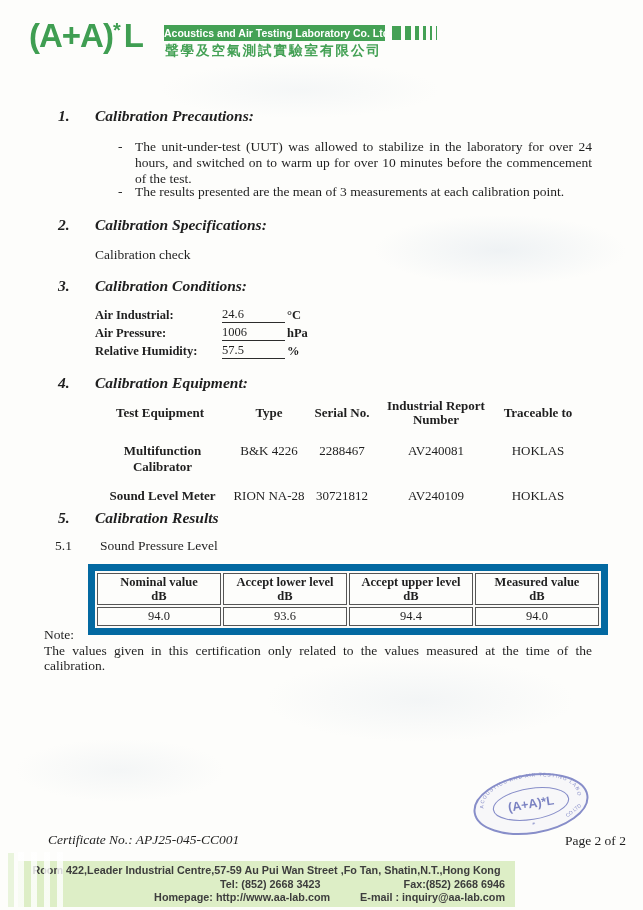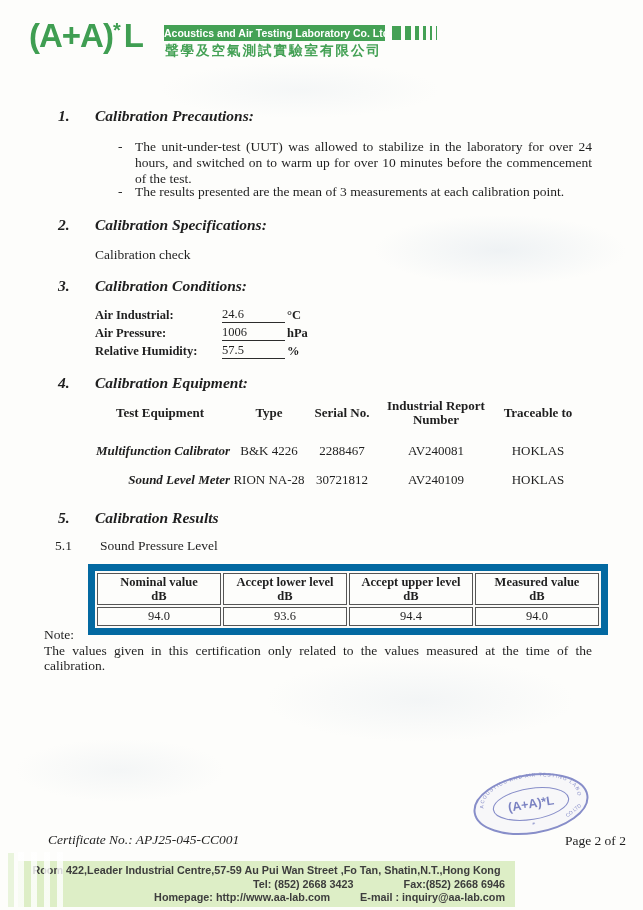--- a/index.html
+++ b/index.html
@@ -57,21 +57,21 @@
   .cond-value { width:63px; border-bottom:1px solid #2c2c2c; padding-right:2px; }
   .cond-unit { font-weight:bold; margin-left:2px; }
 
   
   .equip { position:absolute; left:90px; top:396px; width:490px; font-size:13px; }
   .equip-row { display:grid; grid-template-columns:140px 78px 68px 120px 84px; }
   .equip-row > div { text-align:center; }
   .equip-header { font-weight:bold; min-height:34px; }
   .equip-header > div { display:flex; align-items:center; justify-content:center; line-height:14px; }
   .equip-data { margin-top:13px; }
-  .equip-data .ename { text-align:right; padding-left:5px; font-weight:bold;font-style:italic; }
+  .equip-data .ename { text-align:center; padding-left:5px; font-weight:bold; }
 
   
   .results { position:absolute; left:88px; top:564px; }
   table.rtable { border-collapse:separate; border-spacing:2px; border:7px solid #0369a1; background:#fbfbf9; }
   table.rtable td, table.rtable th {
     border:1px solid #555; width:124px; text-align:center; background:#fdfdfb;
     font-size:12.5px; padding:1px 2px;
   }
   table.rtable th { font-weight:bold; line-height:14px; }
   table.rtable td { font-size:12.5px; height:17px; }
@@ -89,21 +89,21 @@
 
   
   .footer-box {
     position:absolute; left:18px; top:861px; width:497px; height:46px;
     background:#ddeec6; color:#3d3d3d;
     font-family:"Liberation Sans", sans-serif; font-weight:bold; font-size:10.8px;
     padding-top:3px; line-height:13.5px;
   }
   .footer-line1 { text-align:center; white-space:nowrap; }
   .footer-line2, .footer-line3 { display:flex; justify-content:flex-end; padding-right:10px; white-space:nowrap; }
-  .footer-line2 { gap:50px; }
+  .footer-line2 { gap:83px; }
   .footer-line3 { gap:30px; }
   .stripe-outside { position:absolute; left:8px; top:853px; width:6px; height:54px; background:#e9f4dc; }
   .stripes-on-box {
     position:absolute; left:18px; top:852px; width:48px; height:55px;
     background:repeating-linear-gradient(90deg, rgba(255,255,255,0.8) 0 6px, rgba(255,255,255,0) 6px 13px);
   }
 </style>
 </head>
 <body>
 

